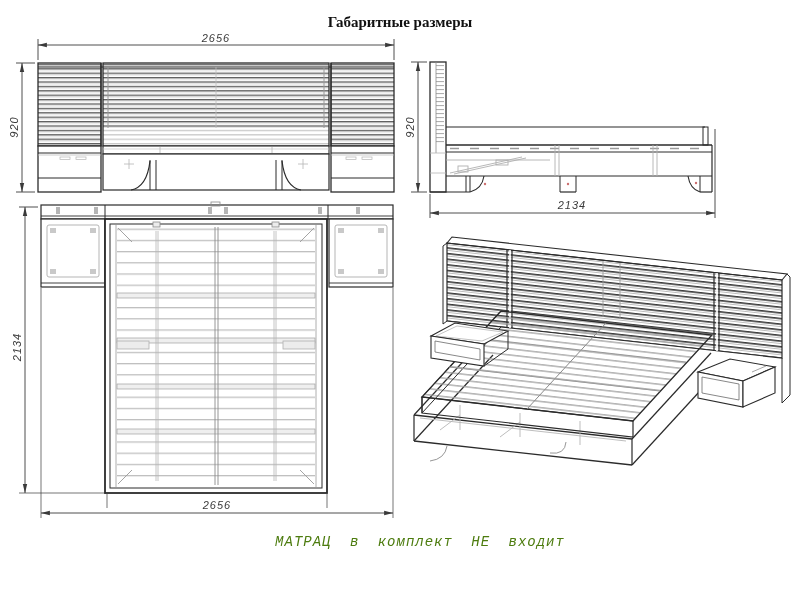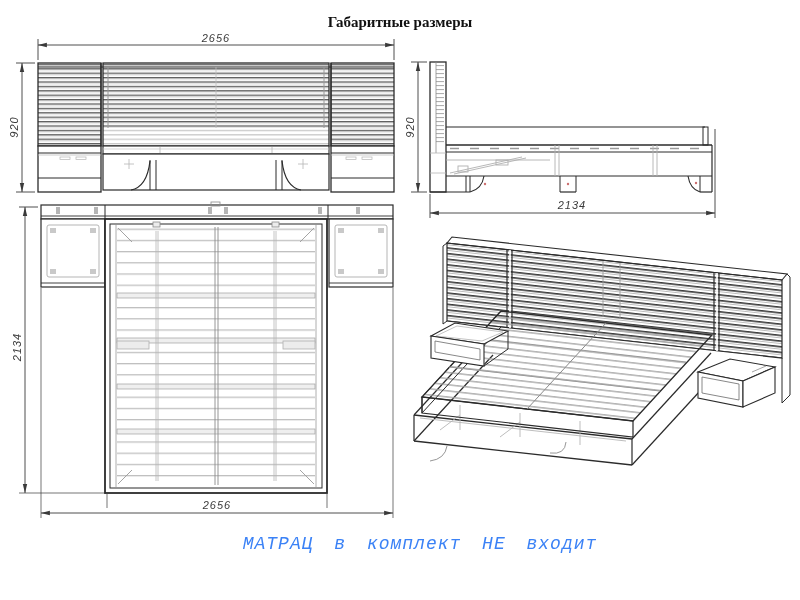--- a/index.html
+++ b/index.html
@@ -1,22 +1,22 @@
 <!DOCTYPE html>
 <html><head>
 <meta charset="utf-8">
 <style>
   html,body{margin:0;padding:0;background:#ffffff;}
   .canvas{position:relative;width:800px;height:600px;background:#ffffff;overflow:hidden;
           font-family:"Liberation Sans",sans-serif;border-radius:19px;}
   .title{position:absolute;top:14px;left:0;width:800px;text-align:center;
          font-family:"Liberation Serif",serif;font-weight:bold;font-size:15px;color:#111;}
   .note{position:absolute;top:534px;left:100px;width:640px;text-align:center;
-        font-family:"Liberation Mono",monospace;font-style:italic;font-size:18px;
-        letter-spacing:1px;word-spacing:9px;color:#3b82f6;}
+        font-family:"Liberation Mono",monospace;font-style:italic;font-size:14px;
+        letter-spacing:1px;word-spacing:9px;color:#4d7c0f;}
   .view{position:absolute;}
   svg text.dim{font-family:"Liberation Sans",sans-serif;font-style:italic;
                font-size:11px;fill:#3a3a3a;letter-spacing:1px;}
 </style>
 </head>
 <body>
 
 <div class="canvas">
 
   <div class="title">Габаритные размеры</div>

